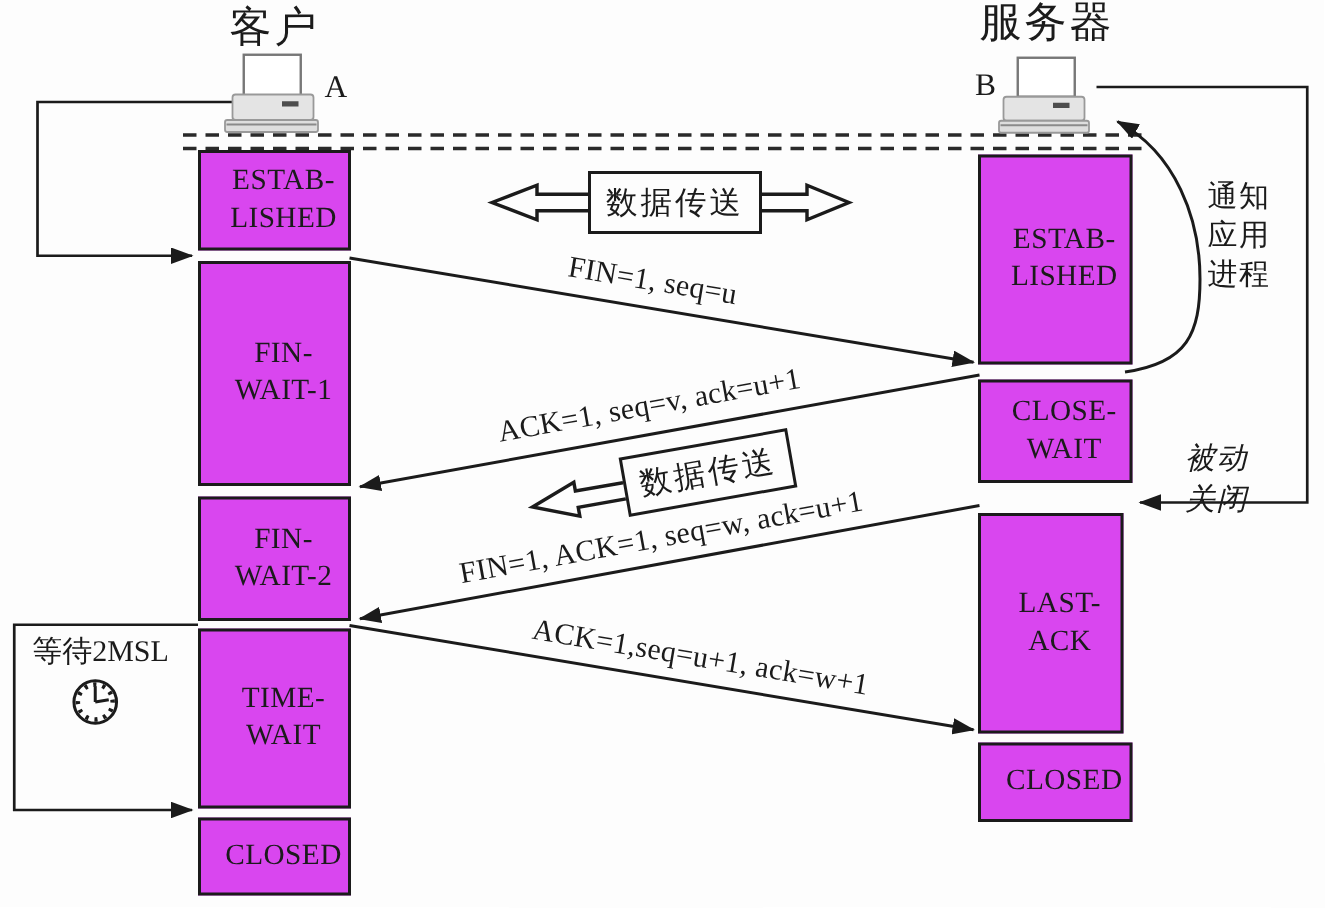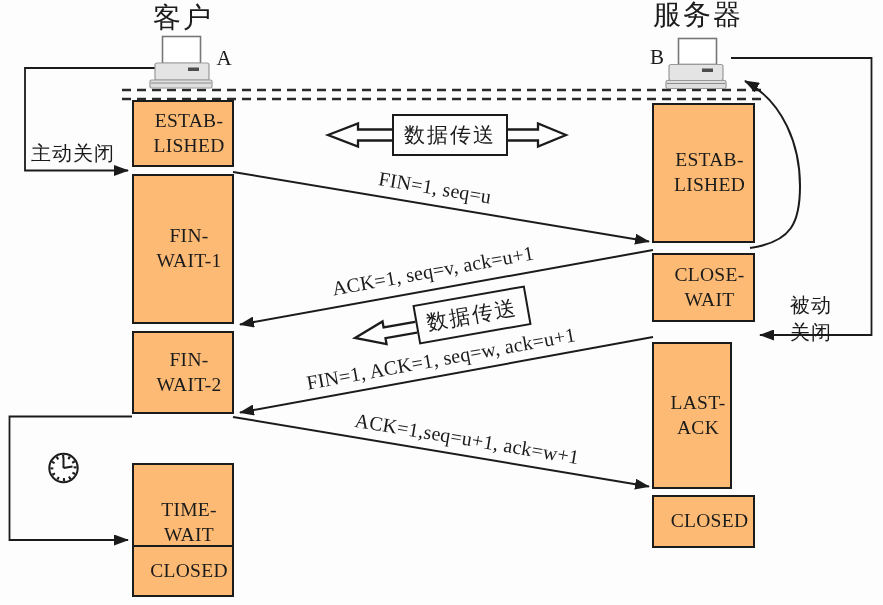--- a/index.html
+++ b/index.html
@@ -2,21 +2,21 @@
 <html><head>
 <meta charset="utf-8">
 <style>
   html,body{margin:0;padding:0;background:#fff;}
   #stage{
     position:relative;width:883px;height:605px;background:#fdfdfd;overflow:hidden;
     font-family:"Liberation Serif","DejaVu Serif",serif;color:#1b1b1b;
   }
   #stage svg{position:absolute;left:0;top:0;pointer-events:none;}
   .state-box{
-    position:absolute;box-sizing:border-box;background:#fdba74;border:2.6px solid #1b1b1b;
+    position:absolute;box-sizing:border-box;background:#d946ef;border:2.6px solid #1b1b1b;
     display:flex;align-items:center;justify-content:center;text-align:center;
     font-size:19.5px;line-height:1.28;white-space:pre-line;letter-spacing:.3px;padding-left:12px;
   }
   .lbl{position:absolute;white-space:pre-line;transform:translate(-50%,-50%);}
   .cn{font-size:20px;letter-spacing:1px;}
   .msg{font-size:20px;white-space:nowrap;letter-spacing:.2px;}
   .dt-box{
     position:absolute;box-sizing:border-box;background:#fdfdfd;border:2.6px solid #1b1b1b;
     display:flex;align-items:center;justify-content:center;font-size:21px;letter-spacing:2px;
   }
@@ -84,41 +84,44 @@
       <line x1="63.5" y1="468" x2="72.5" y2="466.5" stroke="#1b1b1b" stroke-width="2"></line>
     </g>
   </svg>
 
   <div class="state-box" style="left:132px;top:100px;width:102px;height:67px;">ESTAB-
 LISHED</div>
   <div class="state-box" style="left:132px;top:174px;width:102px;height:150px;">FIN-
 WAIT-1</div>
   <div class="state-box" style="left:132px;top:331px;width:102px;height:83px;">FIN-
 WAIT-2</div>
-  <div class="state-box" style="left:132px;top:419px;width:102px;height:120px;margin-top:44px;">TIME-
+  <div class="state-box" style="left:132px;top:419px;width:102px;height:120px;">TIME-
 WAIT</div>
   <div class="state-box" style="left:132px;top:545px;width:102px;height:52px;">CLOSED</div>
 
   <div class="state-box" style="left:652px;top:103px;width:103px;height:140px;">ESTAB-
 LISHED</div>
   <div class="state-box" style="left:652px;top:253px;width:103px;height:69px;">CLOSE-
 WAIT</div>
-  <div class="state-box" style="left:652px;top:342px;width:80px;height:147px;">LAST-
+  <div class="state-box" style="left:652px;top:342px;width:97px;height:147px;">LAST-
 ACK</div>
   <div class="state-box" style="left:652px;top:495px;width:103px;height:53px;">CLOSED</div>
 
   <div class="lbl title" style="left:183px;top:18px;">客户</div>
   <div class="lbl title" style="left:698px;top:15px;">服务器</div>
   <div class="lbl letter" style="left:224px;top:58px;">A</div>
   <div class="lbl letter" style="left:657px;top:57px;">B</div>
 
   <div class="dt-box" style="left:392px;top:114px;width:116px;height:42px;">数据传送</div>
   <div class="dt-box" style="left:415px;top:295px;width:114px;height:40px;transform:rotate(-10deg);">数据传送</div>
 
   <div class="lbl msg" style="left:435px;top:188px;transform:translate(-50%,-50%) rotate(9.5deg);">FIN=1, seq=u</div>
   <div class="lbl msg" style="left:433px;top:271px;transform:translate(-50%,-50%) rotate(-10.2deg);">ACK=1, seq=v, ack=u+1</div>
   <div class="lbl msg" style="left:441px;top:359px;transform:translate(-50%,-50%) rotate(-10.3deg);">FIN=1, ACK=1, seq=w, ack=u+1</div>
   <div class="lbl msg" style="left:467px;top:439px;transform:translate(-50%,-50%) rotate(9.5deg);">ACK=1,seq=u+1, ack=w+1</div>
 
-  <div class="lbl cn" style="left:73px;top:153px;">主动关闭</div>
-  <div class="lbl cn" style="left:821px;top:319px;">被动关闭</div>
+  <div class="lbl cn" style="left:821px;top:319px;font-style:italic;">被动关闭</div>
+  <div class="lbl cn notify" style="left:826px;top:157px;">通知
+应用
+进程</div>
+  <div class="lbl cn" style="left:67px;top:434px;letter-spacing:0;">等待2MSL</div>
 
 </div>
 
 </body></html>

